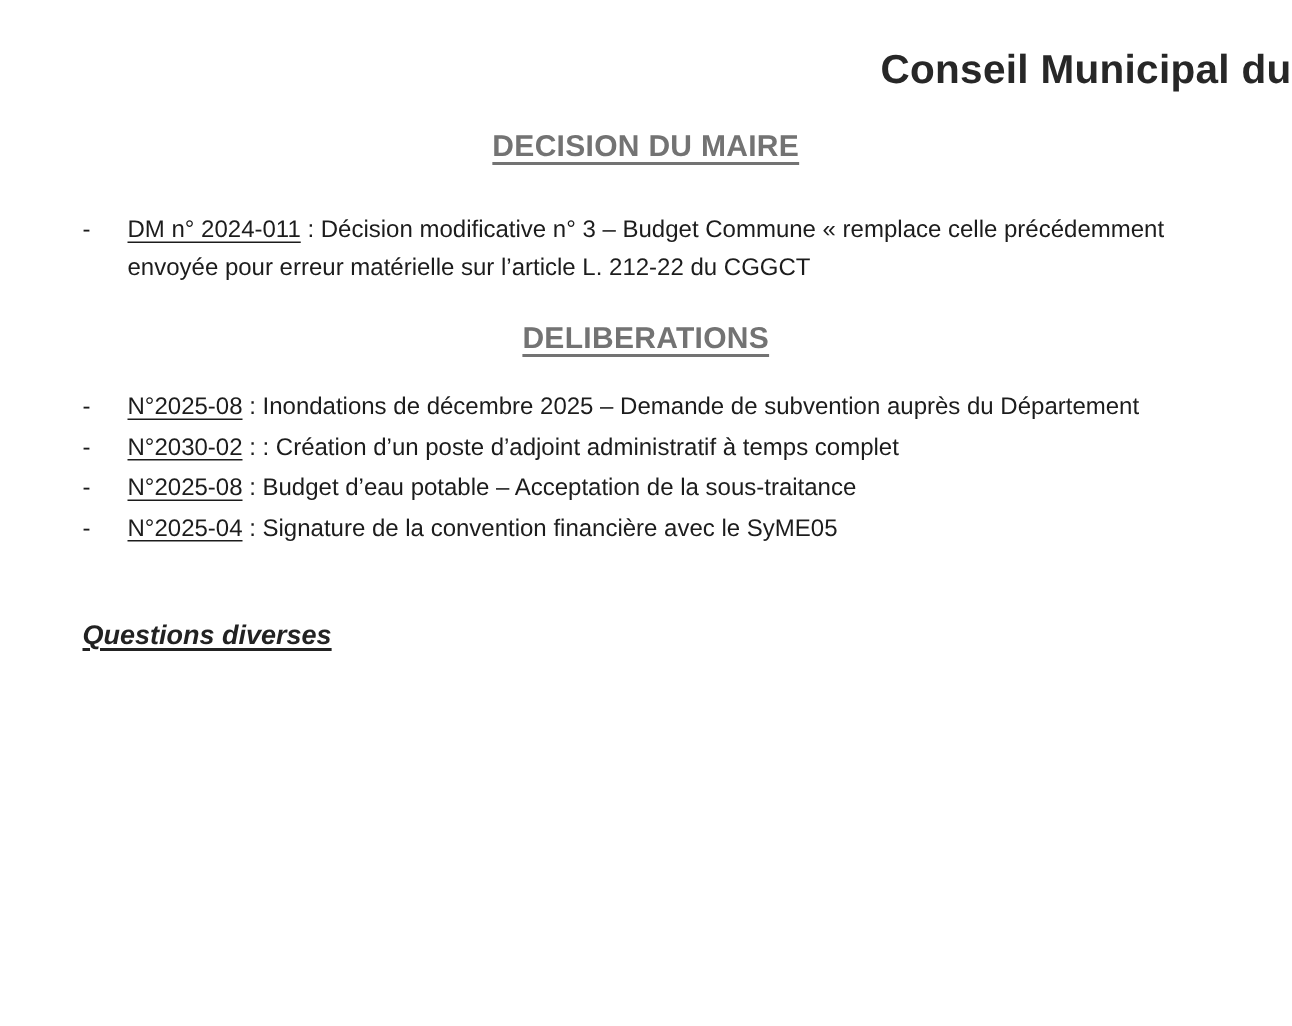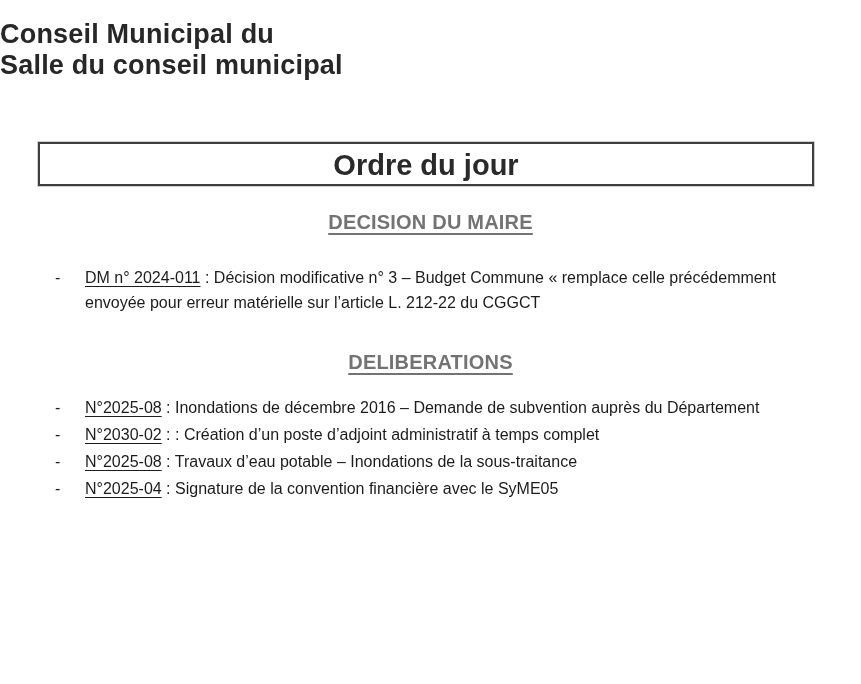--- a/index.html
+++ b/index.html
@@ -10,22 +10,22 @@
   .page {
     position: relative;
     width: 861px;
     height: 684px;
     background: #ffffff;
     font-family: "Liberation Sans", sans-serif;
     color: #1f1f1f;
     overflow: hidden;
   }
   .title-block {
-    padding-top: 19px;
-    text-align: left;
+    padding-top: 31px;
+    text-align: right;
     font-weight: 700;
     font-size: 27px;
     line-height: 31px;
     color: #272727;
     letter-spacing: 0.2px;
   }
   .agenda-box {
     margin: 61px 0 0 38px;
     width: 772px;
     height: 40px;
@@ -50,21 +50,21 @@
     text-align: center;
     font-size: 20px;
     font-weight: 700;
     color: #737373;
     text-decoration: underline;
     text-underline-offset: 4px;
     text-decoration-thickness: 2px;
     letter-spacing: 0.2px;
   }
   .section-heading.deliberations {
-    margin-top: 36px;
+    margin-top: 24px;
   }
   .item-list {
     list-style: none;
     margin: 0;
     padding: 0 40px 0 55px;
   }
   .item-list.dm-list { margin-top: 31px; }
   .item-list.delib-list { margin-top: 20px; }
   .item {
     display: flex;
@@ -95,52 +95,49 @@
     display: inline-block;
   }
 </style>
 </head>
 <body>
 
 <div class="page">
 
   <header class="title-block">
     <div>Conseil Municipal du</div>
-    <div>Salle du conseil municipal</div>
   </header>
 
-  <div class="agenda-box">
-    <div class="agenda-box-title">Ordre du jour</div>
-  </div>
 
 
   <h2 class="section-heading decision">DECISION DU MAIRE</h2>
 
   <ul class="item-list dm-list">
     <li class="item">
       <span class="dash">-</span>
       <span class="item-text"><span class="ref">DM n° 2024-011</span><span> : Décision modificative n° 3 – Budget Commune « remplace celle précédemment envoyée pour erreur matérielle sur l’article L. 212-22 du CGGCT</span></span>
     </li>
   </ul>
 
   <h2 class="section-heading deliberations">DELIBERATIONS</h2>
 
   <ul class="item-list delib-list">
     <li class="item">
       <span class="dash">-</span>
-      <span class="item-text"><span class="ref">N°2025-08</span><span> : Inondations de décembre 2016 – Demande de subvention auprès du Département</span></span>
+      <span class="item-text"><span class="ref">N°2025-08</span><span> : Inondations de décembre 2025 – Demande de subvention auprès du Département</span></span>
     </li>
     <li class="item">
       <span class="dash">-</span>
       <span class="item-text"><span class="ref">N°2030-02</span><span> : : Création d’un poste d’adjoint administratif à temps complet</span></span>
     </li>
     <li class="item">
       <span class="dash">-</span>
-      <span class="item-text"><span class="ref">N°2025-08</span><span> : Travaux d’eau potable – Inondations de la sous-traitance</span></span>
+      <span class="item-text"><span class="ref">N°2025-08</span><span> : Budget d’eau potable – Acceptation de la sous-traitance</span></span>
     </li>
     <li class="item">
       <span class="dash">-</span>
       <span class="item-text"><span class="ref">N°2025-04</span><span> : Signature de la convention financière avec le SyME05</span></span>
     </li>
   </ul>
 
+  <div class="footer-heading">Questions diverses</div>
 
 </div>
 
 </body></html>

